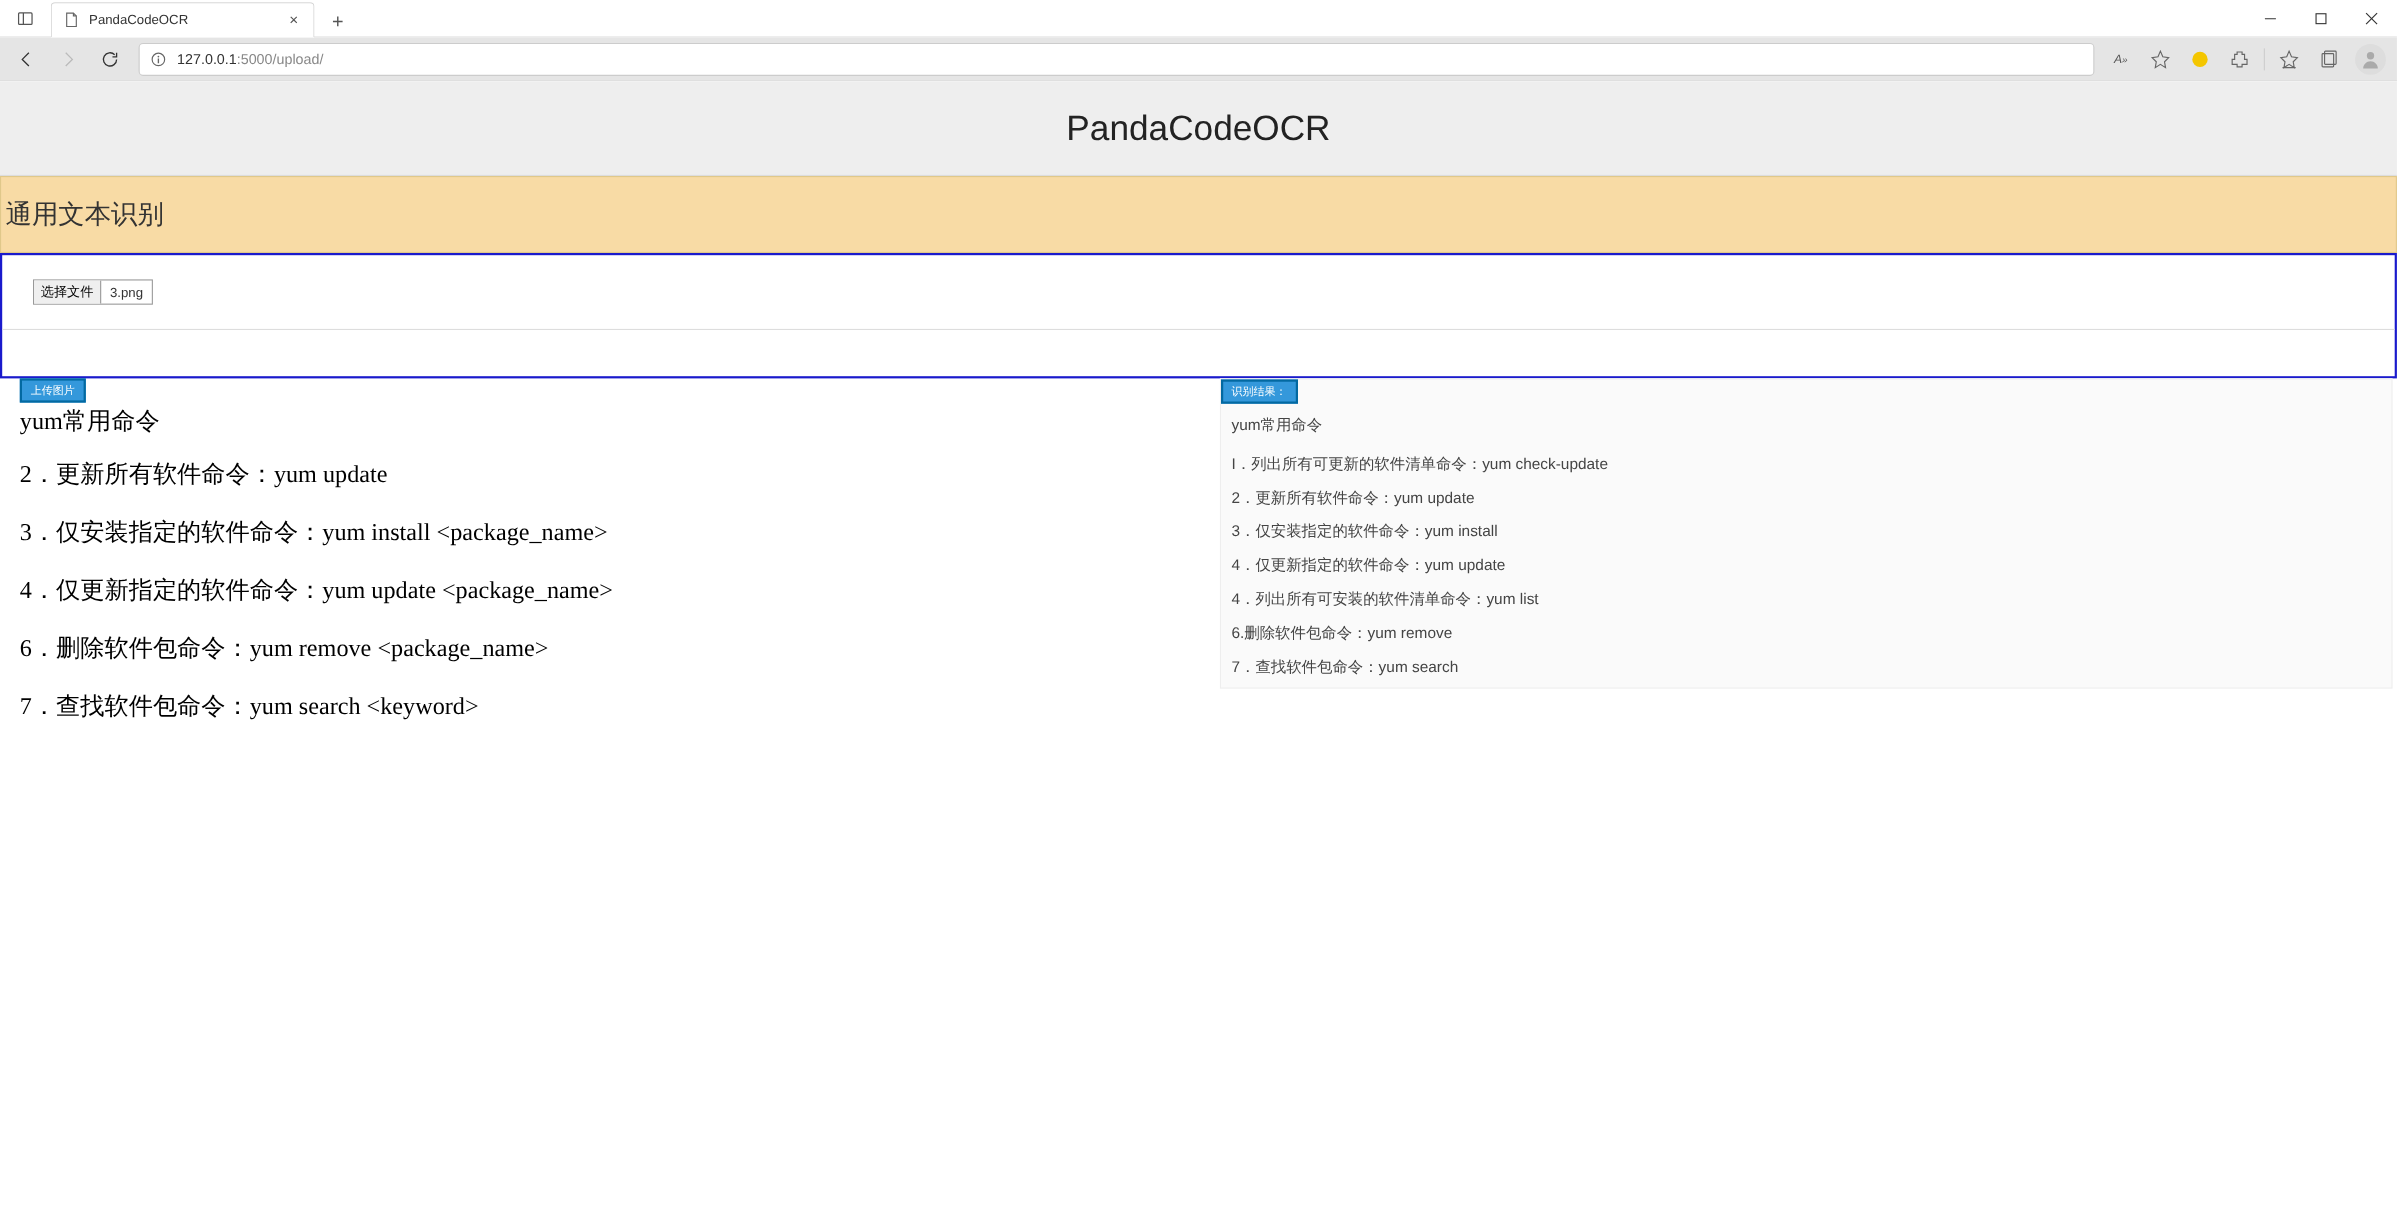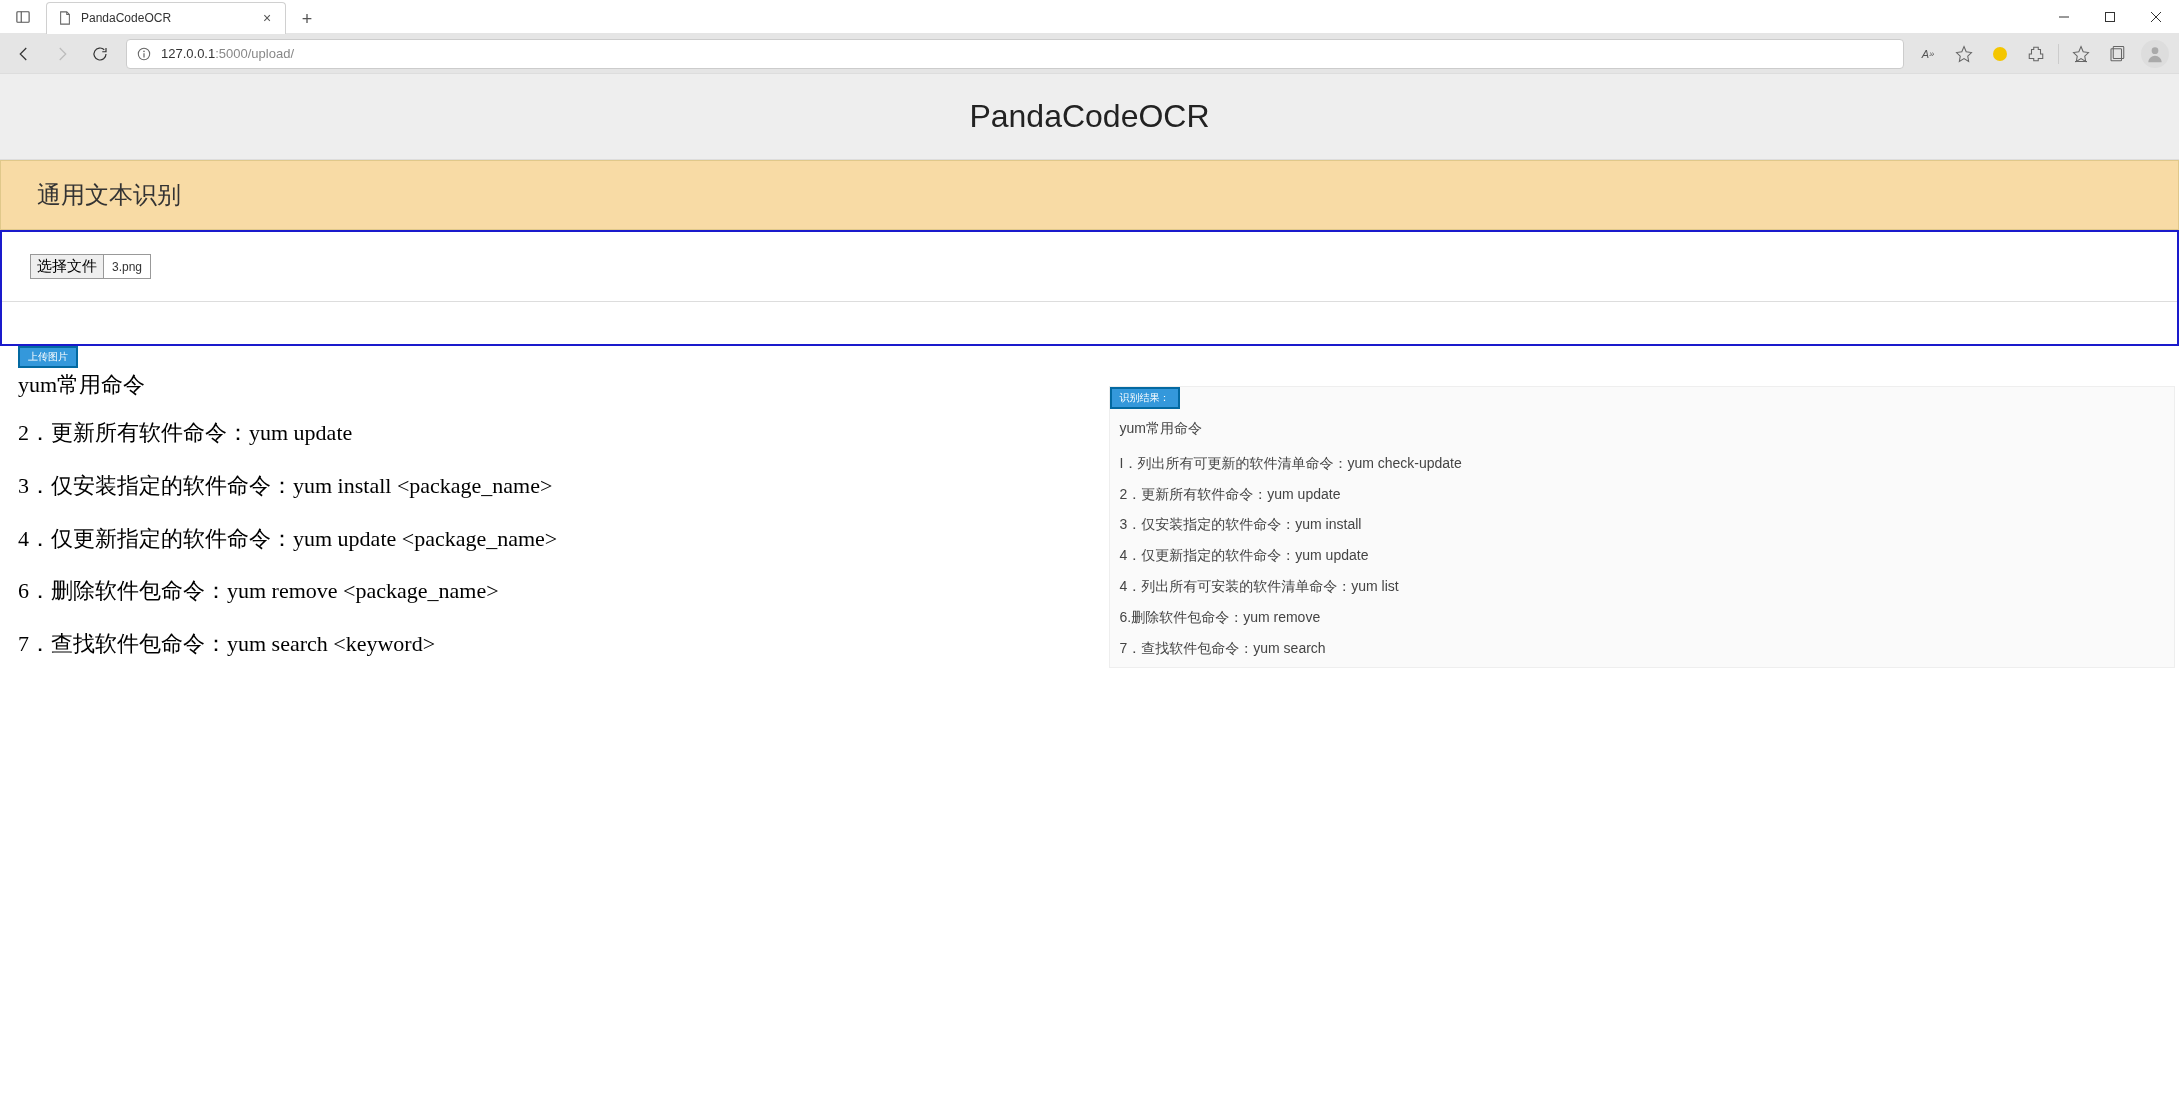--- a/index.html
+++ b/index.html
@@ -30,32 +30,32 @@
 .toolbar-right { display: flex; align-items: center; gap: 4px; padding-right: 4px; }
 .toolbar-icon { width: 32px; height: 32px; display: flex; align-items: center; justify-content: center; color: #555; cursor: pointer; border-radius: 4px; }
 .toolbar-sep { width: 1px; height: 20px; background: #ccc; margin: 0 2px; }
 .profile-icon { width: 28px; height: 28px; border-radius: 50%; background: #ddd; display: flex; align-items: center; justify-content: center; margin-left: 4px; }
 
 
 .page { background: #fff; }
 .page-header { background: #eeeeee; padding: 24px 0; text-align: center; border-bottom: 1px solid #ddd; }
 .page-title { font-size: 32px; font-weight: 400; color: #222; }
 
-.section-banner { background: #f8dba5; padding: 18px 36px; font-size: 24px; color: #333; border: 1px solid #e0c88a; }
+.section-banner { background: #f8dba5; padding: 18px 4px; font-size: 24px; color: #333; border: 1px solid #e0c88a; }
 
 .blue-box { border: 2px solid #1a1acc; margin: 0; }
 .file-row { padding: 22px 28px; border-bottom: 1px solid #ddd; }
 .file-box { display: inline-flex; align-items: center; border: 1px solid #999; background: #fff; }
-.file-btn { background: #efefef; border: none; border-right: 1px solid #999; padding: 2px 6px; font-size: 15px; cursor: pointer; }
+.file-btn { background: #efefef; border: none; border-right: 1px solid #999; padding: 2px 6px; font-size: 12px; cursor: pointer; }
 .file-name { padding: 2px 8px; font-size: 12px; color: #333; }
 .spacer-row { height: 42px; }
 
 .columns { display: flex; align-items: flex-start; }
 .col-left { flex: 1; padding: 0 0 0 18px; min-width: 50%; }
-.col-right { flex: 1; padding: 0 0 0 12px; margin-top: 40px; }
+.col-right { flex: 1; padding: 0 0 0 12px; }
 
 .badge { display: inline-block; background: #3498db; color: #fff; font-size: 10px; padding: 2px 8px; border: 2px solid #0369a1; }
 .badge.blue2 { background: #3498db; }
 
 .img-content { font-family: "SimSun", "宋体", serif; font-size: 22px; color: #000; line-height: 2.4; padding-top: 0; }
 .img-content .heading { font-size: 22px; line-height: 1.5; margin-bottom: 6px; }
 
 .result-content { font-size: 14px; color: #444; line-height: 2.2; padding: 4px 10px; }
 .result-content .heading { margin-bottom: 4px; }
 .result-box { border: 1px solid #eee; background: #fafafa; margin: 0 4px; }

